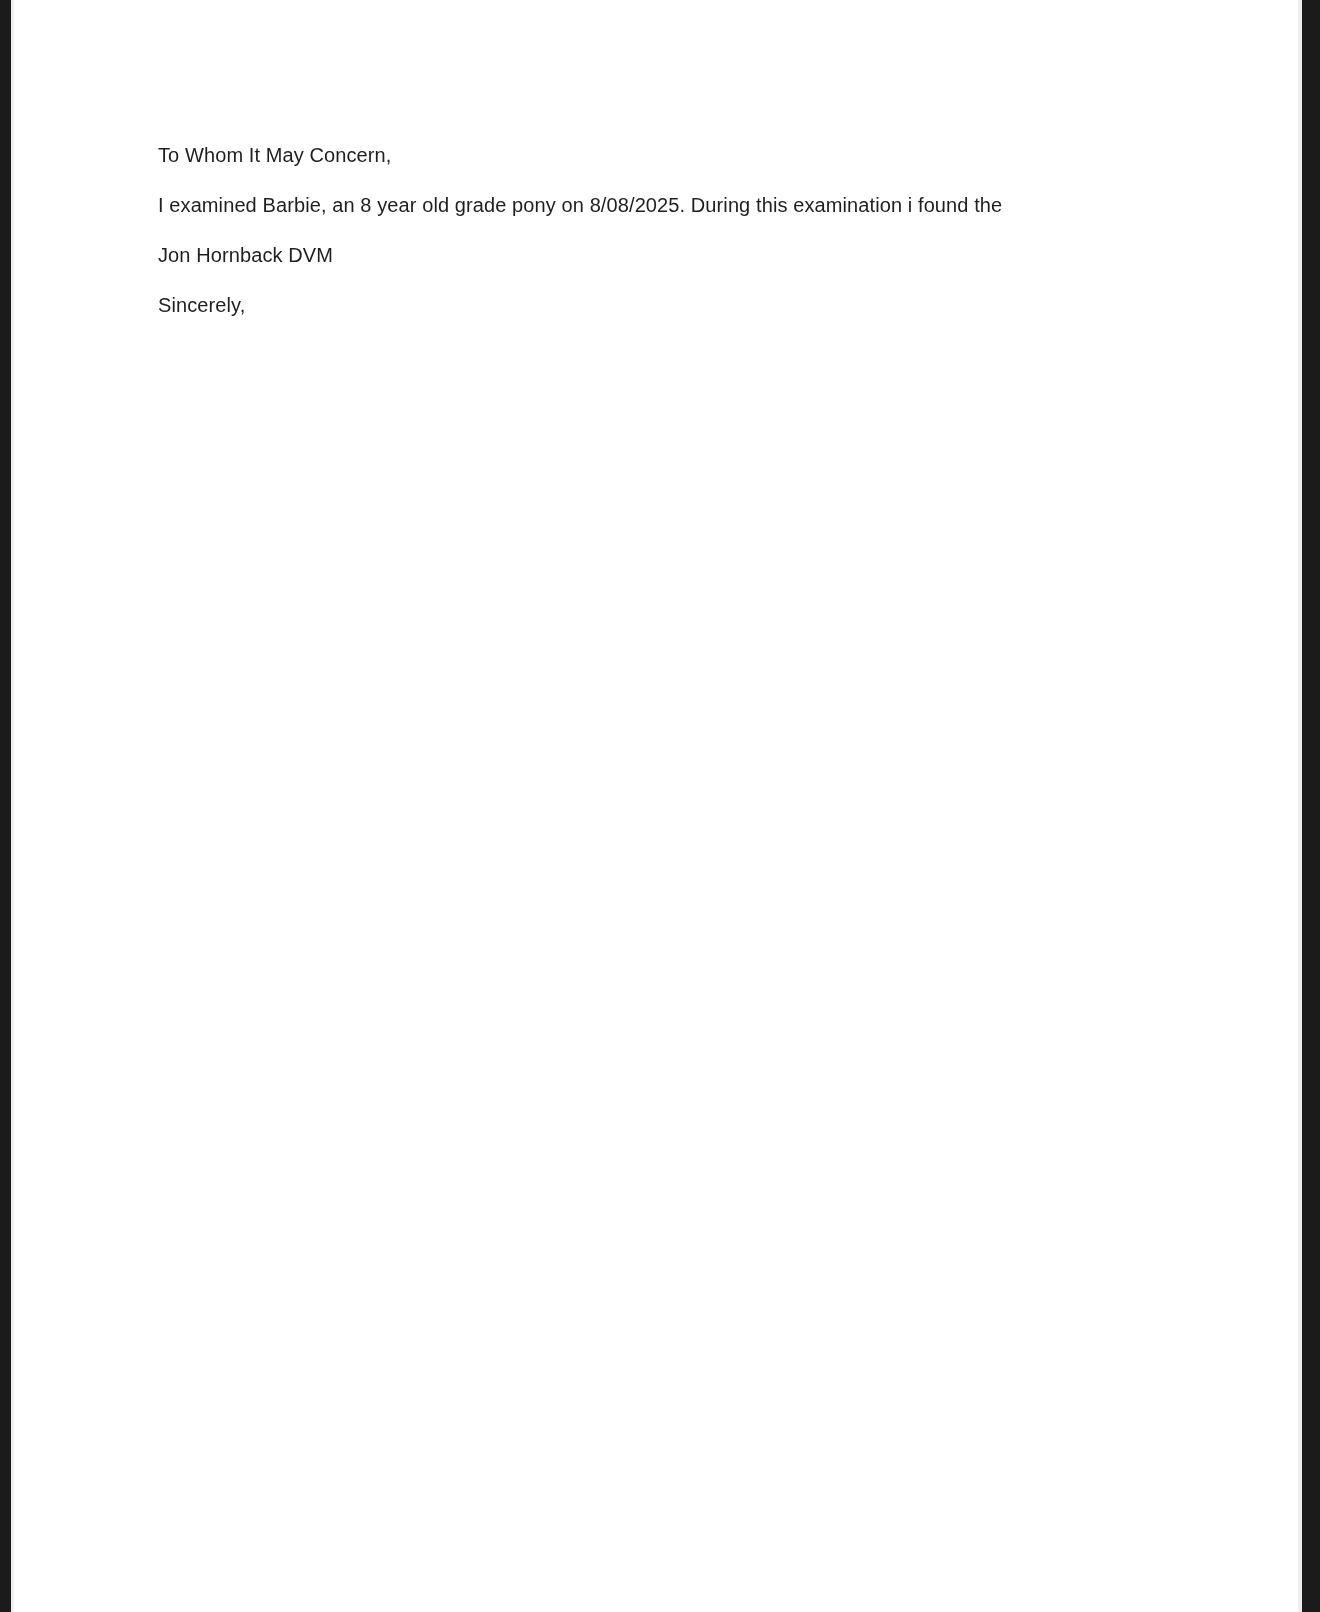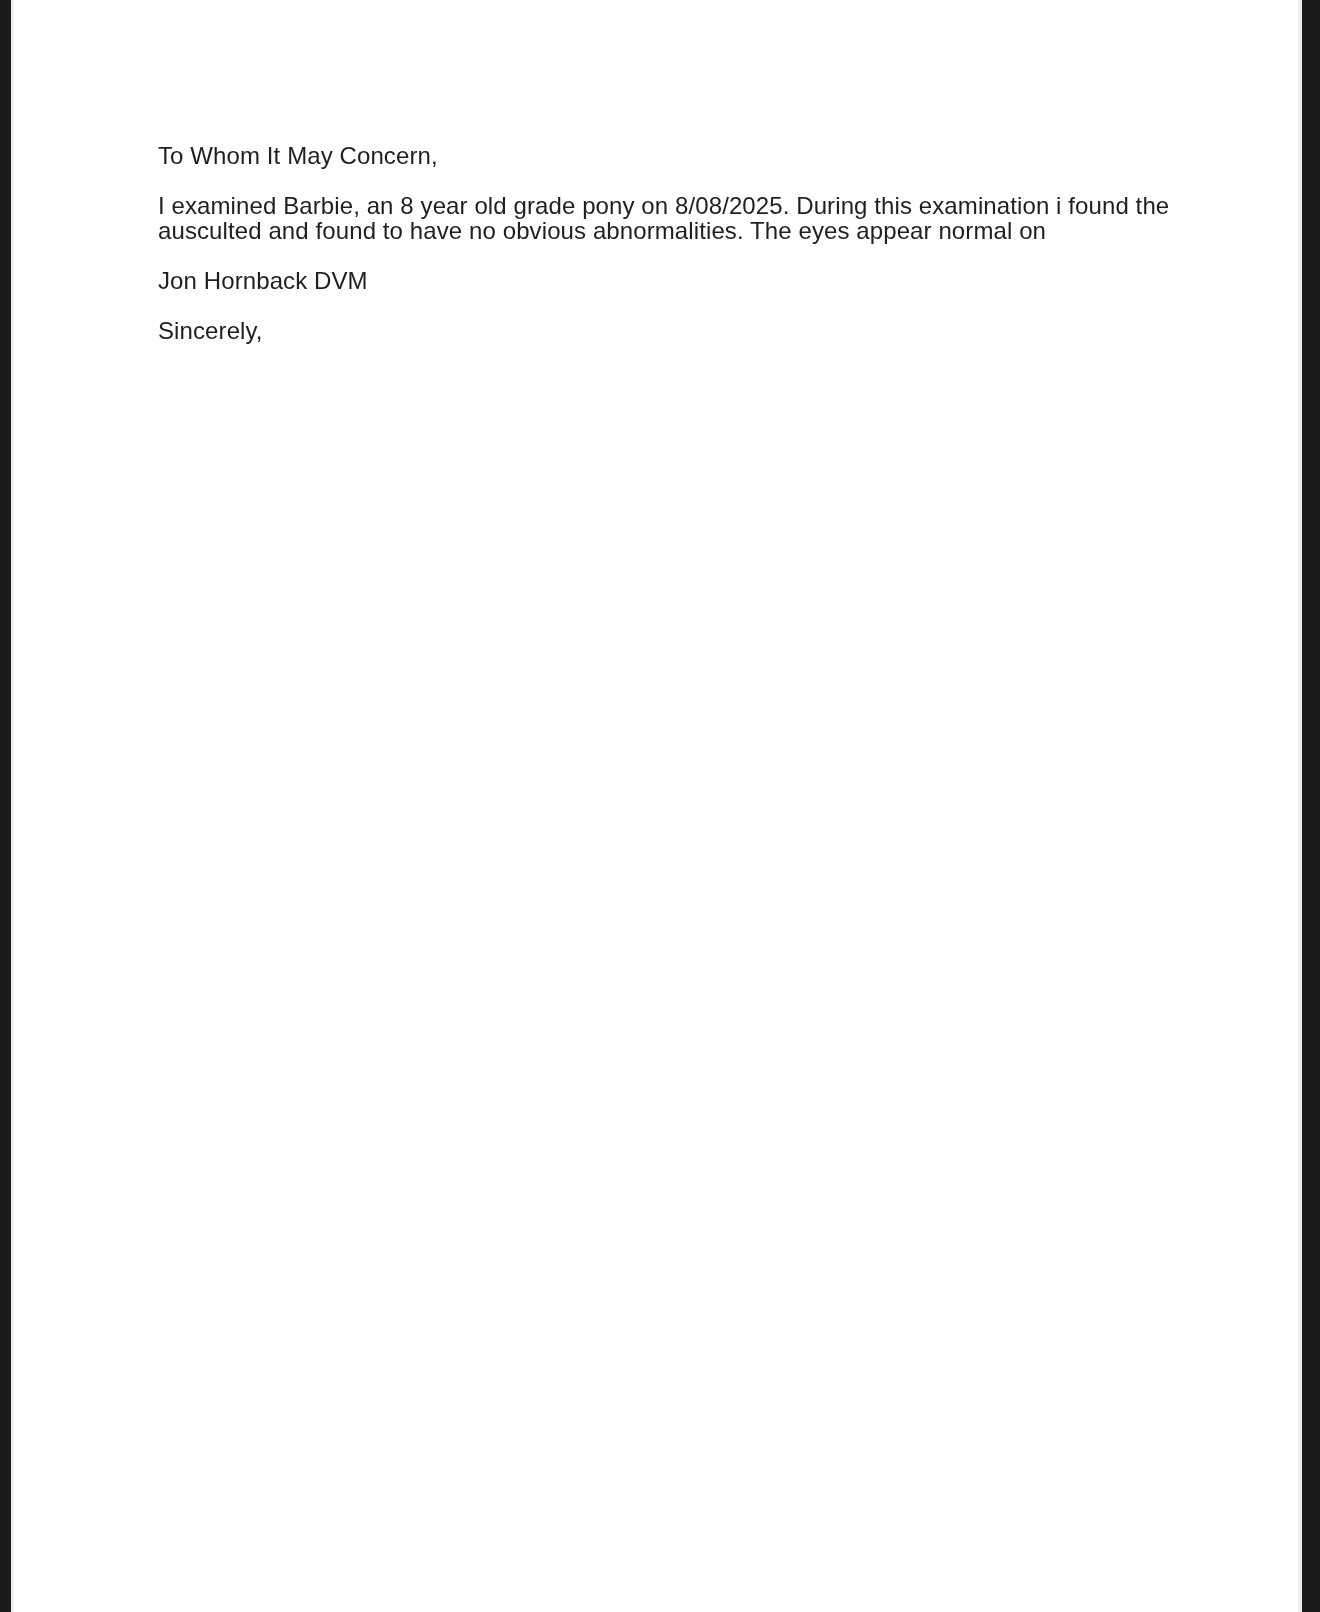--- a/index.html
+++ b/index.html
@@ -29,21 +29,21 @@
     right: 0;
     width: 18px;
     border-left: 4px solid #eeeeee;
   }
   .letter {
     position: absolute;
     left: 158px;
     top: 143px;
     width: 1010px;
     color: #1f1f1f;
-    font-size: 24px;
+    font-size: 20px;
     line-height: 25px;
     letter-spacing: 0.1px;
   }
   .para {
     margin: 0 0 25px 0;
   }
   .line {
     white-space: nowrap;
   }
 </style>
@@ -56,21 +56,20 @@
   <div class="edge-bar right"></div>
 
   <div class="letter">
 
     <div class="para">
       <div class="line">To Whom It May Concern,</div>
     </div>
 
     <div class="para">
       <div class="line">I examined Barbie, an 8 year old grade pony on 8/08/2025. During this examination i found the</div>
-      <div class="line">ausculted and found to have no obvious abnormalities. The eyes appear normal on</div>
     </div>
 
 
     <div class="para">
       <div class="line">Jon Hornback DVM</div>
     </div>
 
     <div class="para">
       <div class="line">Sincerely,</div>
     </div>

